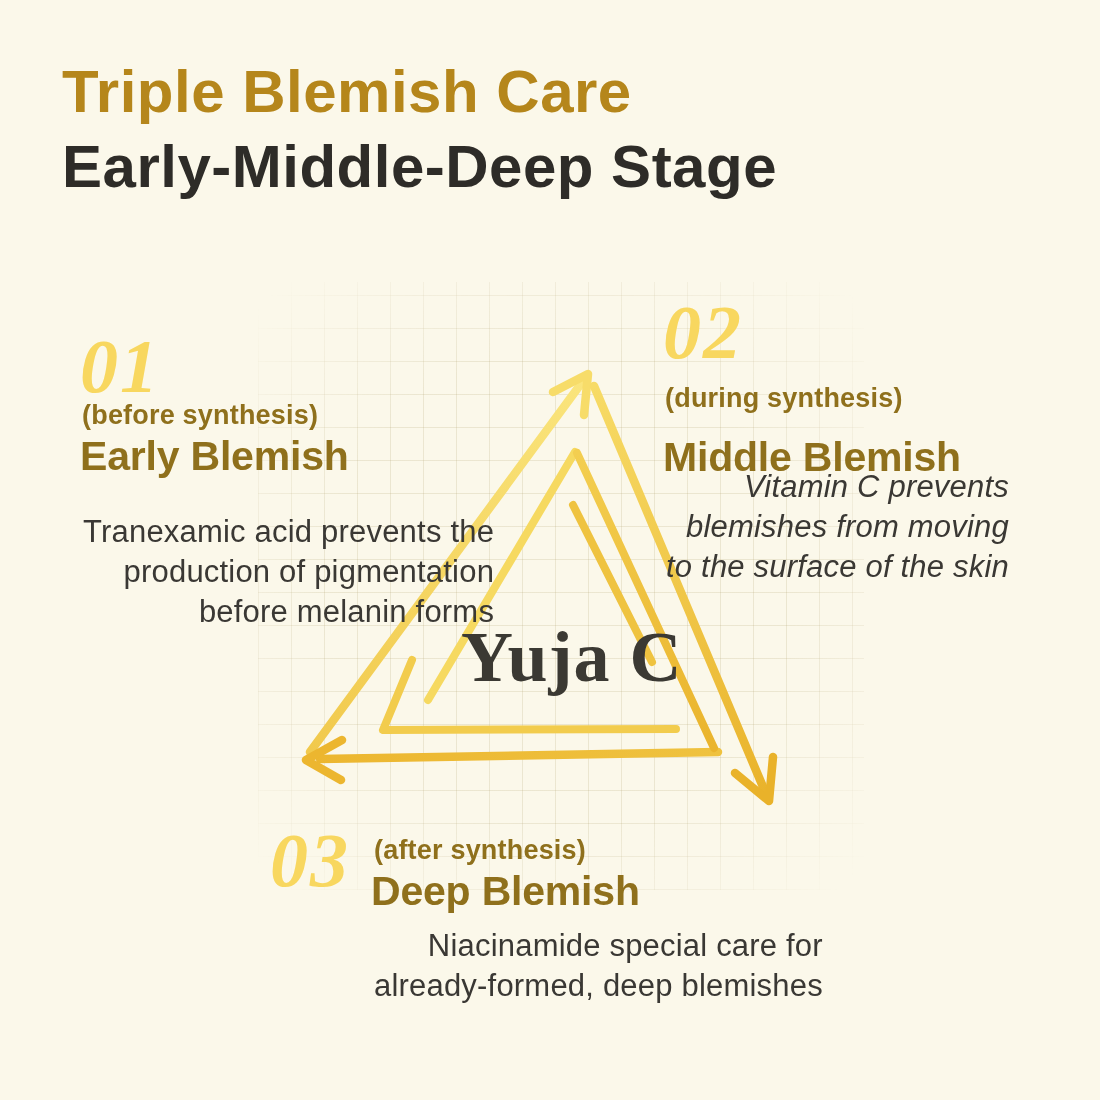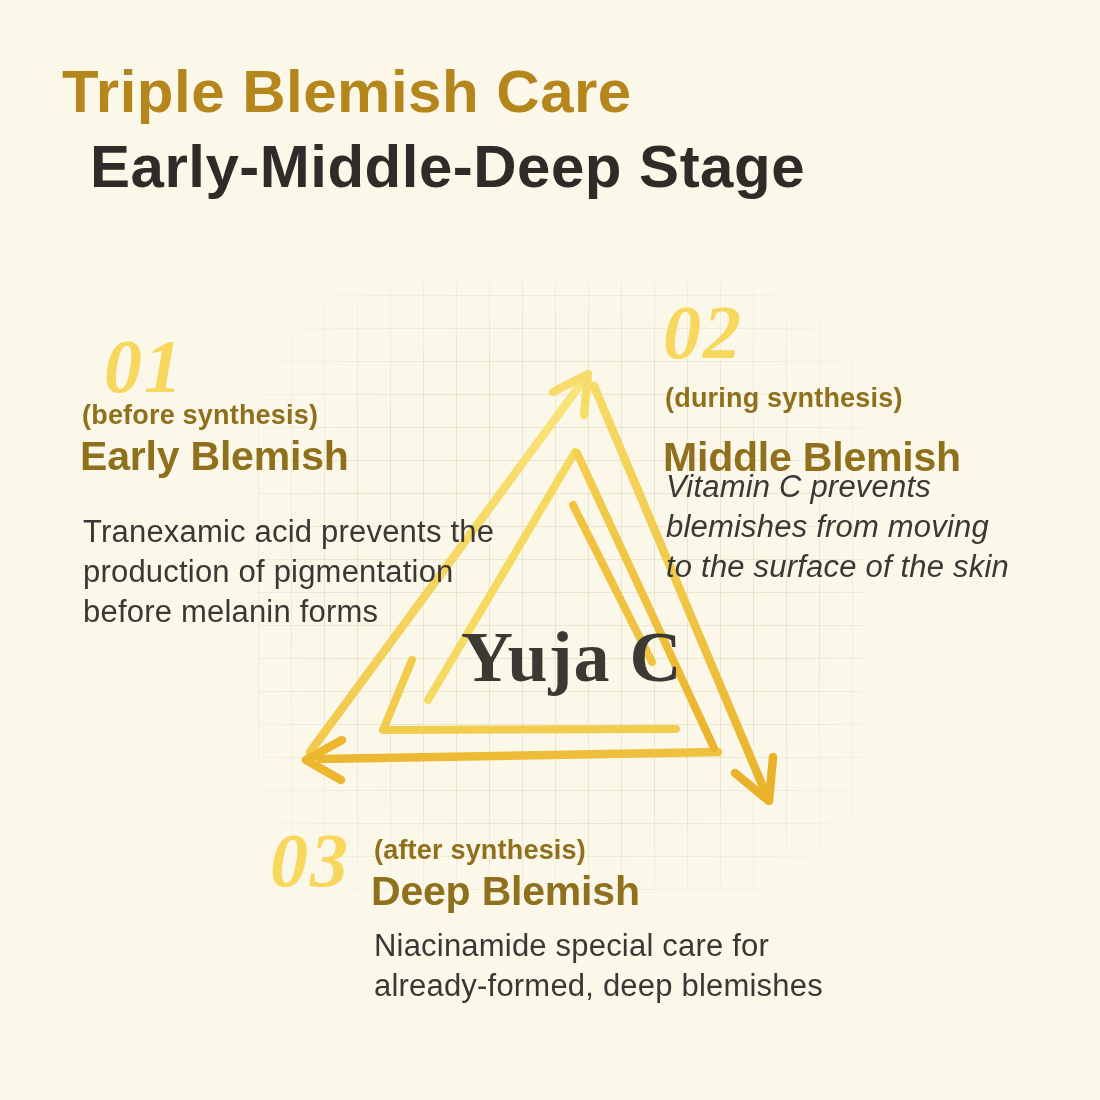--- a/index.html
+++ b/index.html
@@ -9,21 +9,21 @@
     font-family:"Liberation Sans",sans-serif;
   }
   .grid{
     position:absolute;left:258px;top:282px;width:606px;height:608px;
     background-image:
       repeating-linear-gradient(0deg, rgba(168,150,96,0.18) 0 1px, transparent 1px 33px),
       repeating-linear-gradient(90deg, rgba(168,150,96,0.18) 0 1px, transparent 1px 33px);
     -webkit-mask-image:radial-gradient(ellipse at center, #000 55%, transparent 96%);
     mask-image:radial-gradient(ellipse at center, #000 55%, transparent 96%);
   }
-  .abs{position:absolute;white-space:nowrap;}
+  .abs{position:absolute;white-space:nowrap;text-align:right;}
   .title-gold{color:#B5861B;font-weight:700;font-size:60px;letter-spacing:0.5px;}
   .title-dark{color:#2E2C28;font-weight:700;font-size:60px;letter-spacing:0.5px;}
   .num{
     font-family:"Liberation Serif",serif;font-style:italic;font-weight:700;
     font-size:76px;color:#F8D75F;letter-spacing:2px;line-height:1;
   }
   .phase{color:#8F701C;font-weight:700;font-size:27px;letter-spacing:0.2px;}
   .stitle{color:#8F701C;font-weight:700;font-size:41px;letter-spacing:-0.2px;}
   .desc{
     color:#3A3834;font-weight:400;font-size:31px;line-height:40px;
@@ -75,23 +75,23 @@
       <path d="M342 740 L306 760 L341 780" stroke-width="8.5" stroke="#ECB62F"></path>
 
       <path d="M575 452 L428 700" stroke-width="8" stroke="#F6D960"></path>
       <path d="M412 660 L383 730 L676 729" stroke-width="8" stroke="#F2CC4D"></path>
       <path d="M577 453 L714 748" stroke="url(#gMidRight)" stroke-width="8"></path>
       <path d="M573 505 L652 662" stroke-width="8" stroke="#EFC340"></path>
     </g>
   </svg>
 
   <div class="abs title-gold" style="left:62px;top:57px;">Triple Blemish Care</div>
-  <div class="abs title-dark" style="left:62px;top:132px;margin-left:28px;">Early-Middle-Deep Stage</div>
+  <div class="abs title-dark" style="left:62px;top:132px;">Early-Middle-Deep Stage</div>
 
-  <div class="abs num" style="left:80px;top:328px;margin-left:24px;">01</div>
+  <div class="abs num" style="left:80px;top:328px;">01</div>
   <div class="abs phase" style="left:82px;top:400px;">(before synthesis)</div>
   <div class="abs stitle" style="left:80px;top:433px;">Early Blemish</div>
   <div class="abs desc" style="left:83px;top:512px;">Tranexamic acid prevents the
 production of pigmentation
 before melanin forms</div>
 
   <div class="abs num" style="left:663px;top:294px;">02</div>
   <div class="abs phase" style="left:665px;top:383px;">(during synthesis)</div>
   <div class="abs stitle" style="left:663px;top:414px;margin-top:20px;">Middle Blemish</div>
   <div class="abs desc" style="left:666px;top:467px;font-style:italic;">Vitamin C prevents

